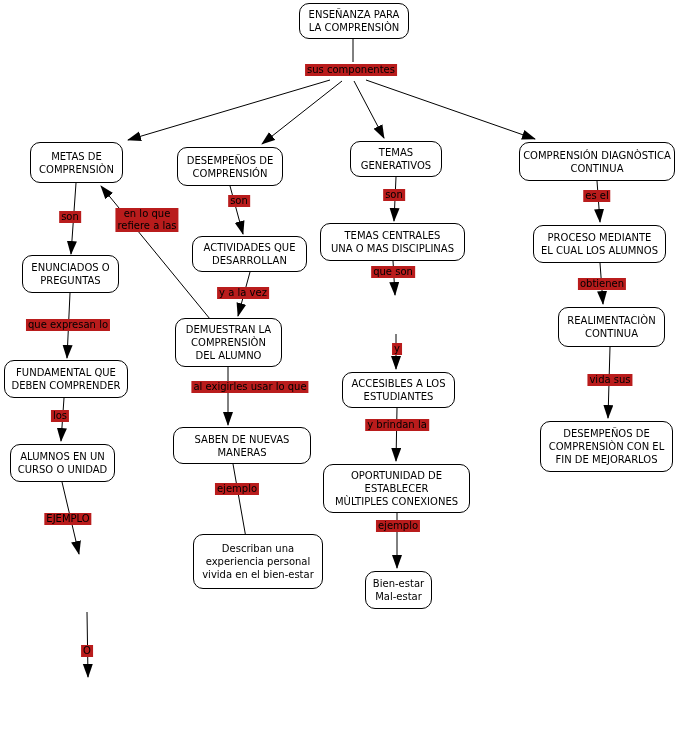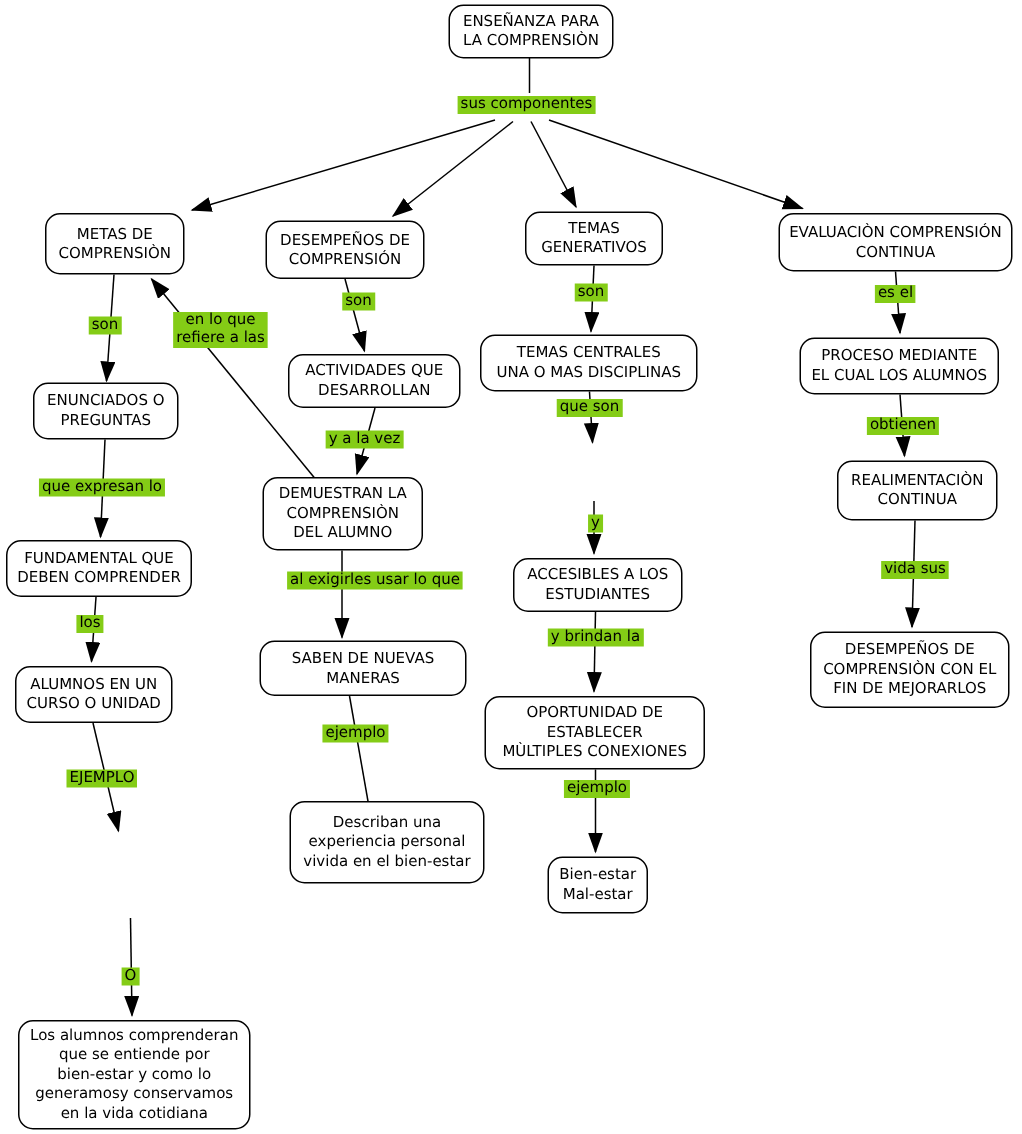--- a/index.html
+++ b/index.html
@@ -8,21 +8,21 @@
     font-family:"DejaVu Sans","Liberation Sans",sans-serif;
     font-size:10px;color:#000;overflow:hidden;
   }
   #edges{position:absolute;left:0;top:0;width:681px;height:756px;}
   .node{
     position:absolute;background:#fff;border:1px solid #000;border-radius:10px;
     display:flex;align-items:center;justify-content:center;text-align:center;
     white-space:pre-line;line-height:13px;padding:1px 2px;box-sizing:border-box;
   }
   .edge-label{
-    position:absolute;background:#84cc16;padding:0 2px;text-align:center;
+    position:absolute;background:#b91c1c;padding:0 2px;text-align:center;
     white-space:pre-line;line-height:12px;transform:translateX(-50%);
   }
   
   #n-root{left:299px;top:3px;width:110px;height:36px}
   #n-metas{left:30px;top:142px;width:93px;height:41px}
   #n-desempenos{left:177px;top:147px;width:106px;height:39px}
   #n-temas-generativos{left:350px;top:141px;width:92px;height:36px}
   #n-evaluacion{left:519px;top:142px;width:156px;height:39px}
   #n-enunciados{left:22px;top:255px;width:97px;height:38px}
   #n-fundamental{left:4px;top:360px;width:124px;height:38px}
@@ -101,33 +101,28 @@
   </svg>
 
   <div class="node" id="n-root">ENSEÑANZA PARA
 LA COMPRENSIÒN</div>
   <div class="node" id="n-metas">METAS DE
 COMPRENSIÒN</div>
   <div class="node" id="n-desempenos">DESEMPEÑOS DE
 COMPRENSIÓN</div>
   <div class="node" id="n-temas-generativos">TEMAS
 GENERATIVOS</div>
-  <div class="node" id="n-evaluacion">EVALUACIÒN COMPRENSIÓN
+  <div class="node" id="n-evaluacion">COMPRENSIÓN DIAGNÒSTICA
 CONTINUA</div>
   <div class="node" id="n-fundamental">FUNDAMENTAL QUE
 DEBEN COMPRENDER</div>
   <div class="node" id="n-enunciados">ENUNCIADOS O
 PREGUNTAS</div>
   <div class="node" id="n-alumnos-curso">ALUMNOS EN UN
 CURSO O UNIDAD</div>
-  <div class="node" id="n-los-alumnos">Los alumnos comprenderan
-que se entiende por
-bien-estar y como lo
-generamosy conservamos
-en la vida cotidiana</div>
   <div class="node" id="n-actividades">ACTIVIDADES QUE
 DESARROLLAN</div>
   <div class="node" id="n-demuestran">DEMUESTRAN LA
 COMPRENSIÒN
 DEL ALUMNO</div>
   <div class="node" id="n-saben">SABEN DE NUEVAS
 MANERAS</div>
   <div class="node" id="n-describan">Describan una
 experiencia personal
 vivida en el bien-estar</div>

